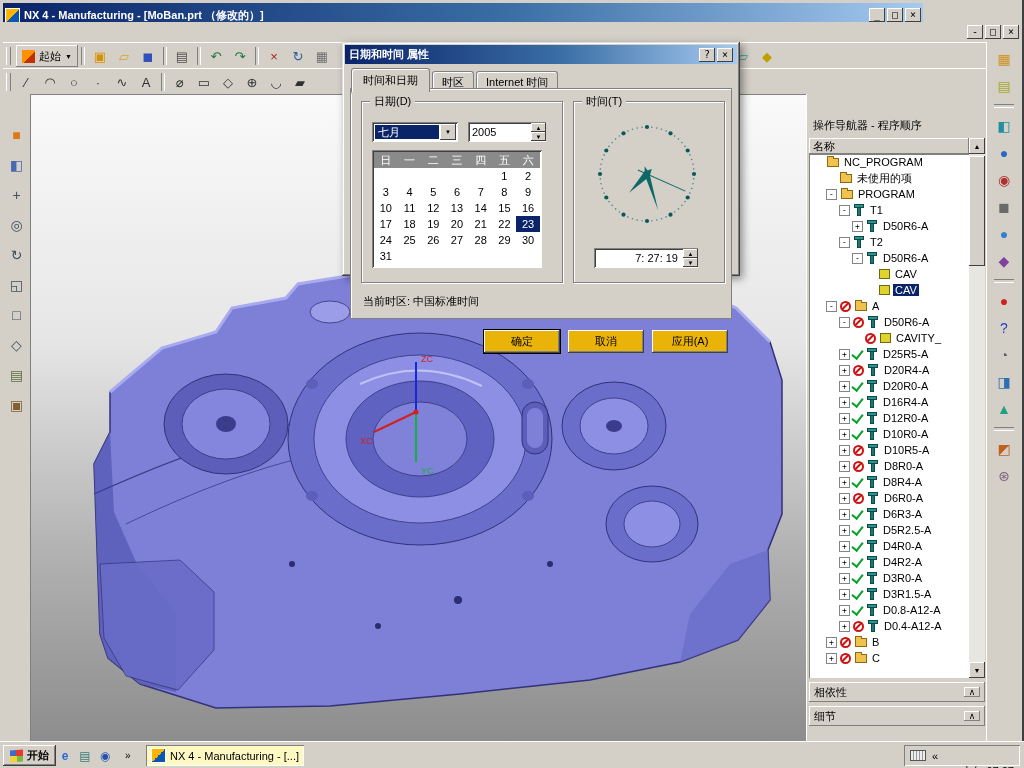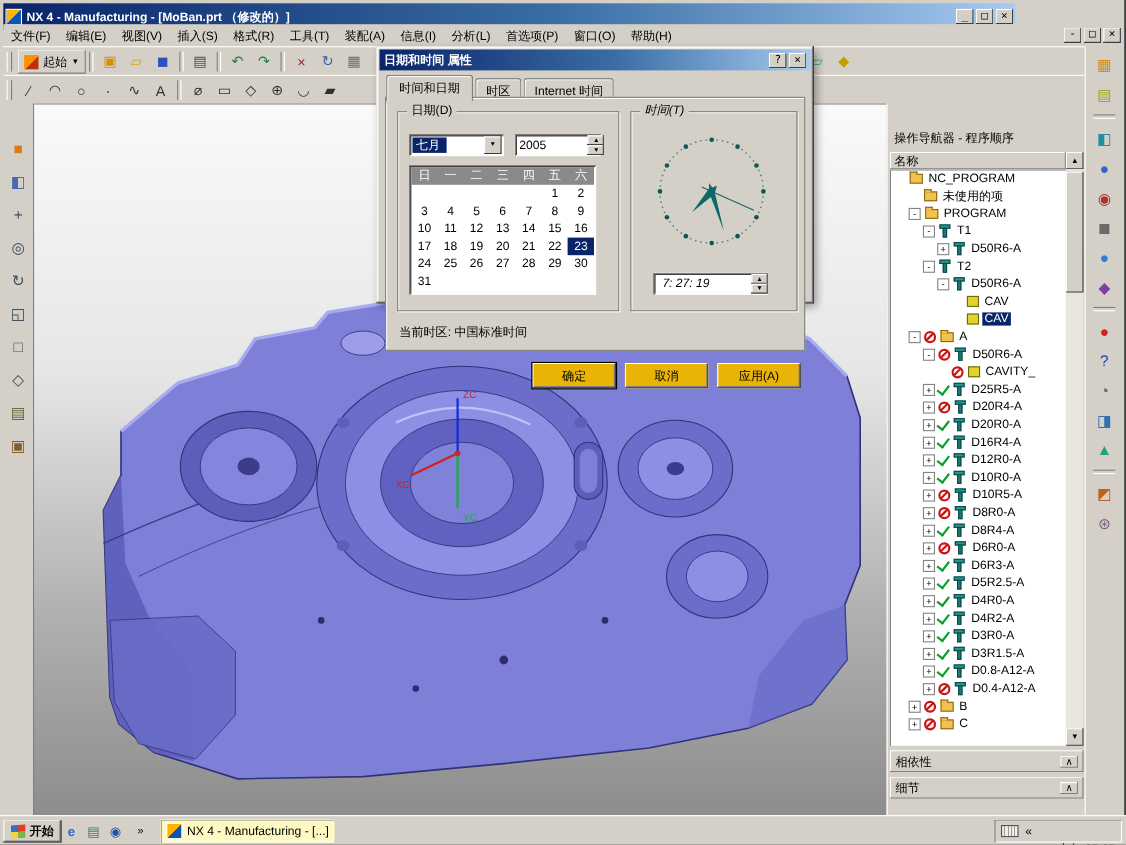--- a/index.html
+++ b/index.html
@@ -1,18 +1,18 @@
 <!DOCTYPE html>
 <html><head>
 <meta charset="utf-8">
 <style>
   html,body{margin:0;padding:0;background:#555;}
   #screen{position:relative;width:1024px;height:768px;overflow:hidden;background:#d4d0c8;
           font-family:"Liberation Sans","DejaVu Sans",sans-serif;font-size:11px;color:#000;}
-  .whitefield{background:#fff;box-shadow:inset 1px 1px 0 #808080,inset -1px -1px 0 #ffffff,inset 2px 2px 0 #404040;gap:33px;}
+  .whitefield{background:#fff;box-shadow:inset 1px 1px 0 #808080,inset -1px -1px 0 #ffffff,inset 2px 2px 0 #404040;}
   
   #screen{box-shadow:inset -2px -2px 0 #404040,inset 2px 2px 0 #d4d0c8;}
   .titlebar{position:absolute;left:3px;top:3px;width:920px;height:19px;
             background:linear-gradient(90deg,#0a246a,#3a6ea5 55%,#a6caf0);color:#fff;
             display:flex;align-items:center;padding:12px 2px;box-sizing:border-box;}
   .app-logo{width:13px;height:13px;background:linear-gradient(135deg,#ffb400 0 50%,#0a56b4 50% 100%);
             border:1px solid #fff;flex:none;}
   .apptitle{flex:1;margin-left:4px;font-weight:bold;white-space:nowrap;overflow:hidden;}
   .cap-btn{width:16px;height:14px;margin-left:2px;flex:none;display:flex;align-items:center;justify-content:center;
            font:10px/10px "DejaVu Sans Mono",monospace;color:#000;background:#d4d0c8;
@@ -56,21 +56,21 @@
   .dlg-title .t{flex:1;}
   .tabs{position:absolute;left:9px;top:26px;display:flex;align-items:flex-end;}
   .tab{padding:3px 9px;background:#d4d0c8;border:1px solid #808080;border-bottom:none;border-radius:3px 3px 0 0;
        box-shadow:inset 1px 1px 0 #fff;margin-right:2px;position:relative;top:1px;}
   .tab.active{padding:4px 11px;top:0;z-index:3;box-shadow:inset 1px 1px 0 #fff,0 2px 0 #d4d0c8;}
   .tab-page{position:absolute;left:8px;top:46px;width:382px;height:231px;background:#d4d0c8;box-sizing:border-box;
             border:1px solid #808080;box-shadow:inset 1px 1px 0 #fff;z-index:2;}
   .group{position:absolute;border:1px solid #808080;box-shadow:inset 1px 1px 0 #fff,1px 1px 0 #fff;}
   .group>.legend{position:absolute;top:-8px;left:8px;background:#d4d0c8;padding:0 4px;line-height:14px;}
   #grp-date{left:10px;top:12px;width:200px;height:180px;}
-  #grp-time{left:222px;top:12px;width:150px;height:180px;font-style:italic;}
+  #grp-time{left:222px;top:12px;width:150px;height:180px;}
   
   .combo{position:absolute;left:10px;top:20px;width:86px;height:20px;display:flex;align-items:center;}
   .combo .txt{flex:1;height:14px;line-height:14px;margin:0 1px 0 3px;background:#0a246a;color:#fff;padding:0 3px;}
   .combo-btn,.spin-btn{background:#d4d0c8;box-shadow:inset -1px -1px 0 #404040,inset 1px 1px 0 #fff;
            display:flex;align-items:center;justify-content:center;font-size:6px;color:#000;}
   .combo-btn{width:16px;height:16px;margin-right:2px;flex:none;}
   .spinner{position:absolute;left:106px;top:20px;width:78px;height:20px;display:flex;align-items:center;}
   .spinner .txt{flex:1;height:20px;line-height:20px;padding:0 4px;}
   .spin-col{width:15px;height:18px;display:flex;flex-direction:column;margin-left:1px;flex:none;}
   .spin-btn{width:15px;height:9px;}
@@ -154,34 +154,20 @@
 
   <div class="titlebar">
     <span class="app-logo"></span>
     <span class="apptitle">NX 4 - Manufacturing - [MoBan.prt （修改的）]</span>
     <span class="cap-btn">_</span>
     <span class="cap-btn">□</span>
     <span class="cap-btn">×</span>
   </div>
 
   <div class="menubar">
-    <div id="menubar-items" style="display:flex">
-        <div class="menu-item">文件(F)</div>
-        <div class="menu-item">编辑(E)</div>
-        <div class="menu-item">视图(V)</div>
-        <div class="menu-item">插入(S)</div>
-        <div class="menu-item">格式(R)</div>
-        <div class="menu-item">工具(T)</div>
-        <div class="menu-item">装配(A)</div>
-        <div class="menu-item">信息(I)</div>
-        <div class="menu-item">分析(L)</div>
-        <div class="menu-item">首选项(P)</div>
-        <div class="menu-item">窗口(O)</div>
-        <div class="menu-item">帮助(H)</div>
-      </div>
     <div class="mdi-ctrls">
       <span class="cap-btn">-</span>
       <span class="cap-btn">□</span>
       <span class="cap-btn">×</span>
     </div>
   </div>
 
   <div id="toolbar1" class="toolbar" style="position:absolute">
     <span class="grip"></span>
     <span class="start-btn">

